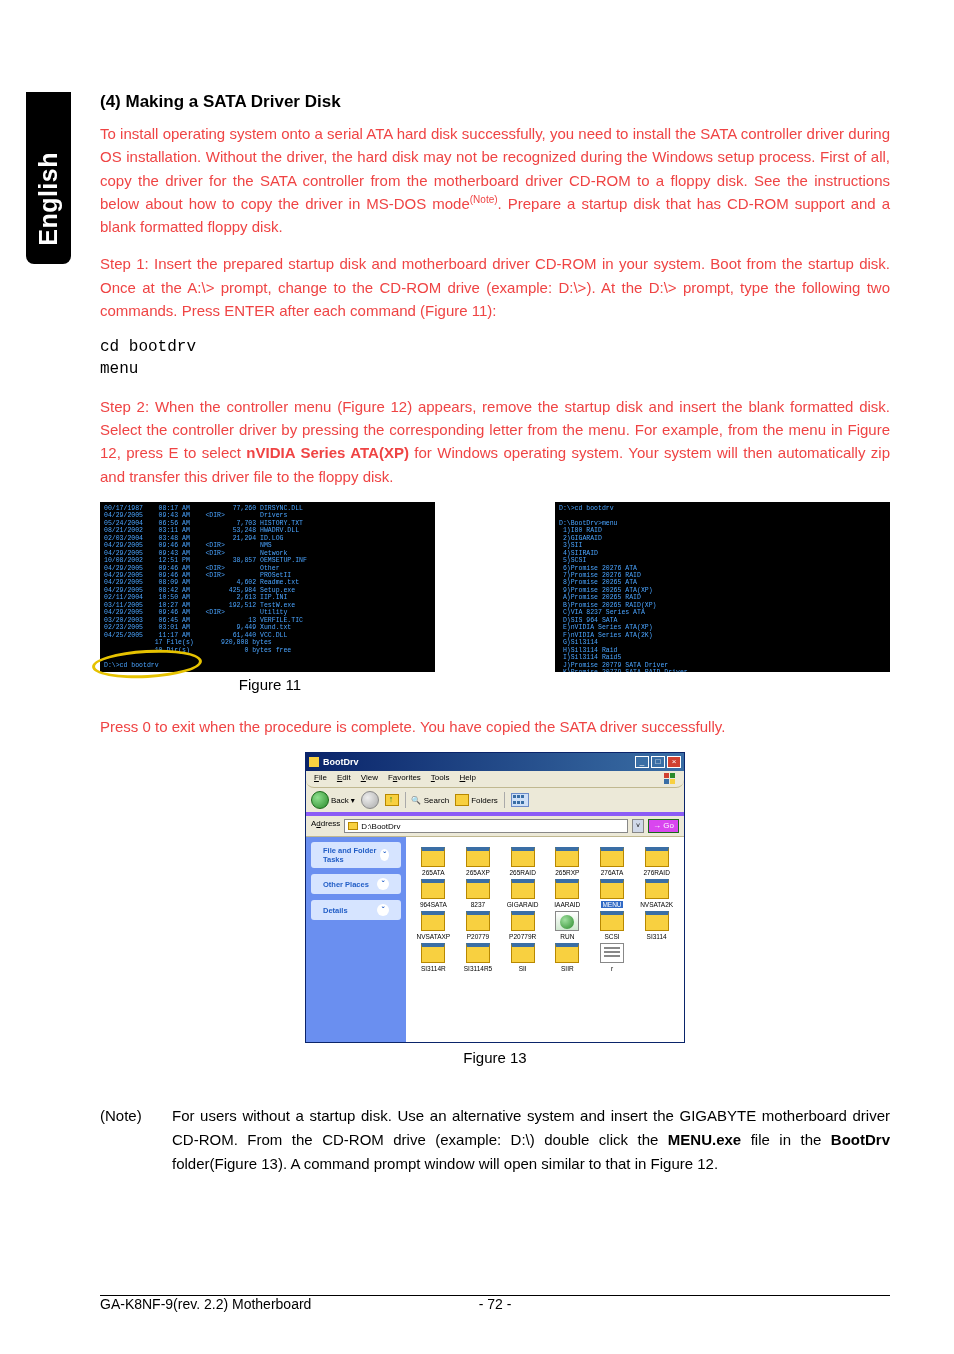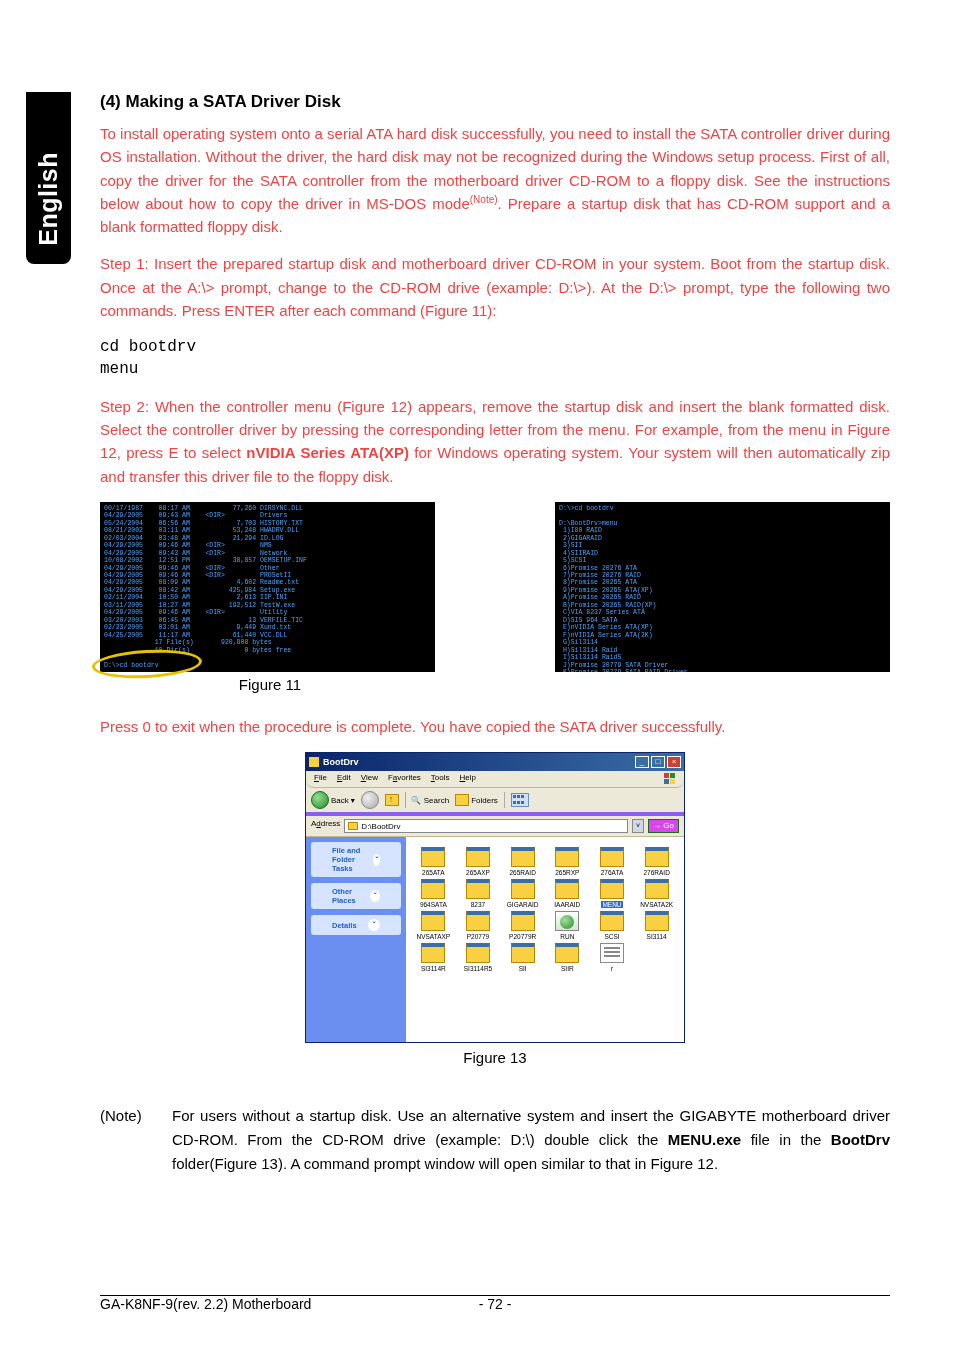--- a/index.html
+++ b/index.html
@@ -42,21 +42,21 @@
     .tb-fold { width: 14px; height: 12px; background: #f8d040; border: 1px solid #b88800; }
     .tb-view { width: 18px; height: 14px; border: 1px solid #6a8ac8; background: #cfe0f8; display:flex; flex-wrap:wrap; padding:1px; gap:1px;}
     .tb-view i { width:3px; height:3px; background:#3a6ea5; display:block; }
     .ex-addr { background: #ece9d8; padding: 3px 5px; border-bottom: 1px solid #c0b890; display: flex; gap: 4px; font-size: 8px; }
     .ex-addr .abox { flex: 1; background: #fff; border: 1px solid #888; padding: 1px 3px; display: flex; align-items: center; gap: 3px; }
     .ex-addr .fold-sm { width: 10px; height: 8px; background: #f8d040; border: 1px solid #b88800; }
     .ex-addr .dd { width: 12px; height: 14px; background: #d0d8e8; border: 1px solid #888; text-align: center; line-height: 12px; font-size: 7px; }
     .ex-addr .go { background: #d946ef; color: #fff; padding: 1px 4px; border: 1px solid #1a6a1a; }
     .ex-body { display: flex; height: 205px; }
     .ex-side { width: 100px; background: #6a8ff0; padding: 5px; display: flex; flex-direction: column; gap: 6px; }
-    .ex-panel { background: #d6e4ff; border-radius: 3px; padding: 4px 21px; display: flex; justify-content: space-between; align-items: center; }
+    .ex-panel { background: #d6e4ff; border-radius: 3px; padding: 4px 12px; display: flex; justify-content: space-between; align-items: center; }
     .ex-panel span { color: #215dc6; font-weight: bold; font-size: 7.5px; }
     .ex-panel .chev { width: 12px; height: 12px; border-radius: 50%; background: #fff; color: #215dc6; text-align: center; font-size: 8px; line-height: 11px; }
     .ex-icons { flex: 1; background: #fff; padding: 10px 6px; display: grid; grid-template-columns: repeat(6, 1fr); gap: 3px 2px; align-content: start; }
     .fitem { display: flex; flex-direction: column; align-items: center; gap: 2px; font-size: 6.5px; text-align: center; }
     .fitem .fic { width: 24px; height: 20px; background: #f8d040; border: 1px solid #b88800; border-top: 4px solid #3a6ea5; position: relative; }
     .fitem.exe .fic { background: linear-gradient(#fff, #d0e8d0); border: 1px solid #888; border-top: 1px solid #888; }
     .fitem.exe .fic::after { content: ''; position: absolute; left: 4px; top: 3px; width: 14px; height: 14px; border-radius: 50%; background: radial-gradient(circle at 35% 35%, #a0e0a0, #2a8a2a); }
     .fitem.txt .fic { background: #fff; border: 1px solid #888; border-top: 1px solid #888; }
     .fitem.txt .fic::after { content: ''; position: absolute; left: 3px; top: 3px; right: 3px; height: 2px; box-shadow: 0 4px 0 #888, 0 8px 0 #888; background: #888; }
     .fitem.sel .lbl { background: #316ac5; color: #fff; padding: 0 1px; }

